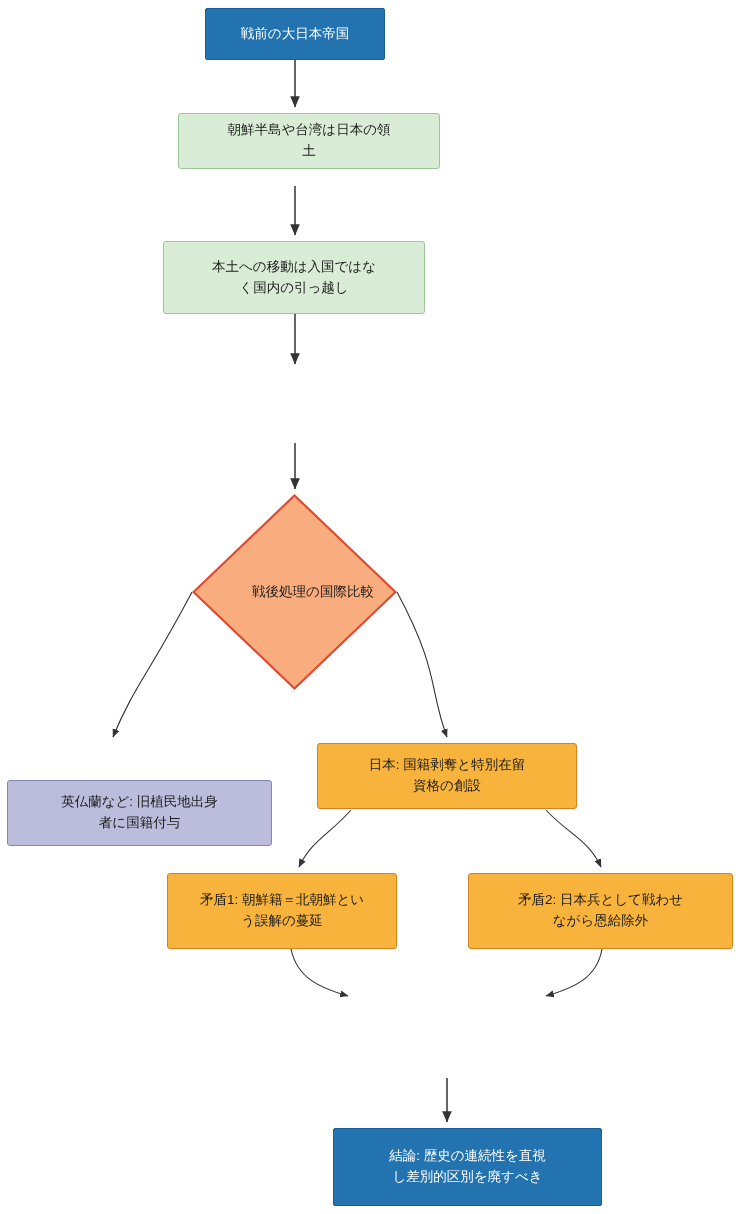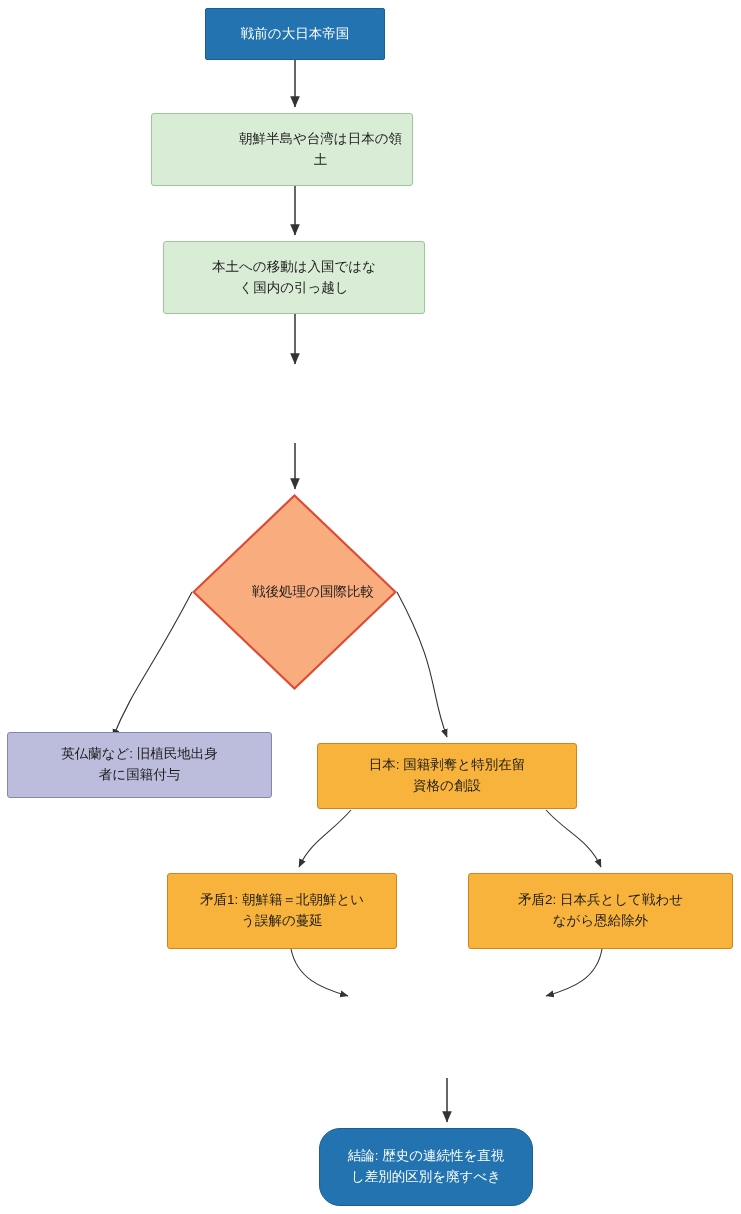--- a/index.html
+++ b/index.html
@@ -112,57 +112,57 @@
 
     <path d="M602,949 C597,978 574,988 546,996" stroke="#333333" stroke-width="1.1" fill="none" marker-end="url(#arrowhead)"></path>
 
     <path d="M447,1078 L447,1122" stroke="#333333" stroke-width="1.5" fill="none" marker-end="url(#arrowhead)"></path>
   </svg>
 
   <div class="node rect start" style="left:205px; top:8px; width:180px; height:52px;text-align:right;">
     <span>戦前の大日本帝国</span>
   </div>
 
-  <div class="node rect process" style="left:151px; top:113px; width:262px; height:73px;justify-content:flex-end;">
+  <div class="node rect process" style="left:178px; top:113px; width:262px; height:56px;">
     <span>朝鮮半島や台湾は日本の領
 土</span>
   </div>
 
   <div class="node rect process" style="left:163px; top:241px; width:262px; height:73px;">
     <span>本土への移動は入国ではな
 く国内の引っ越し</span>
   </div>
 
 
   <div class="node diamond" style="left:192px; top:494px; width:205px; height:196px;">
     <svg class="diamond-shape" viewBox="0 0 205 196" preserveAspectRatio="none" xmlns="http://www.w3.org/2000/svg">
       <polygon points="102.5,1.5 203.5,98 102.5,194.5 1.5,98" fill="#f9ad7f" stroke="#de4b34" stroke-width="2.2"></polygon>
     </svg>
     <span class="diamond-label">戦後処理の国際比較</span>
   </div>
 
-  <div class="node rect alt" style="left:7px; top:732px; width:265px; height:66px;">
+  <div class="node rect alt" style="left:7px; top:780px; width:265px; height:66px;">
     <span>英仏蘭など: 旧植民地出身
 者に国籍付与</span>
   </div>
 
   <div class="node rect issue" style="left:317px; top:743px; width:260px; height:66px;">
     <span>日本: 国籍剥奪と特別在留
 資格の創設</span>
   </div>
 
   <div class="node rect issue" style="left:167px; top:873px; width:230px; height:76px;">
     <span>矛盾1: 朝鮮籍＝北朝鮮とい
 う誤解の蔓延</span>
   </div>
 
   <div class="node rect issue" style="left:468px; top:873px; width:265px; height:76px;">
     <span>矛盾2: 日本兵として戦わせ
 ながら恩給除外</span>
   </div>
 
 
-  <div class="node rect start" style="left:319px; top:1128px; width:214px; height:78px;border-radius:21px;">
+  <div class="node rect start" style="left:333px; top:1128px; width:269px; height:78px;">
     <span>結論: 歴史の連続性を直視
 し差別的区別を廃すべき</span>
   </div>
 
 </div>
 
 </body></html>

